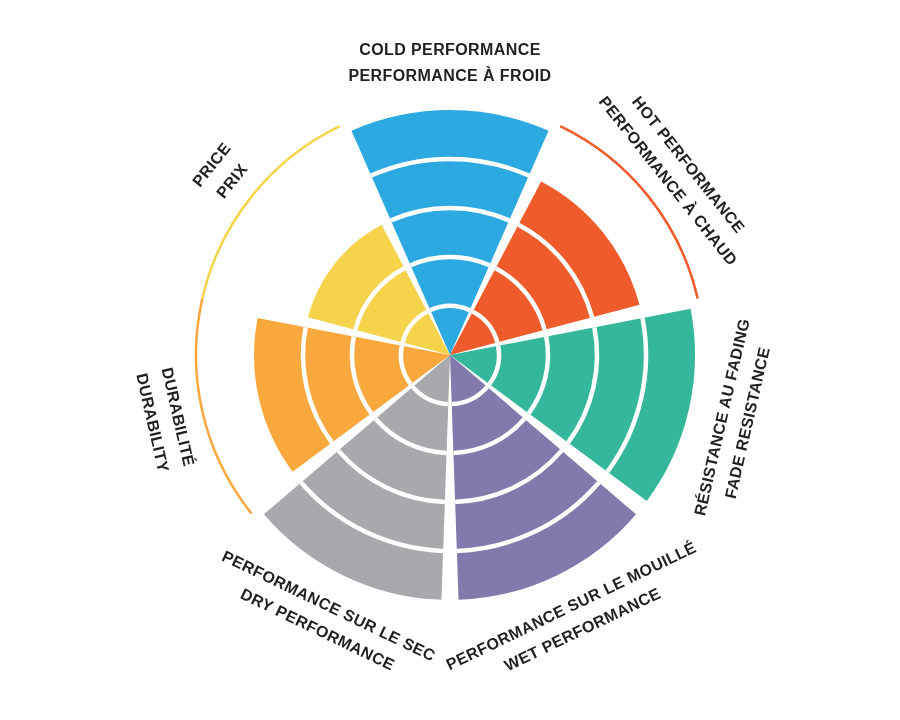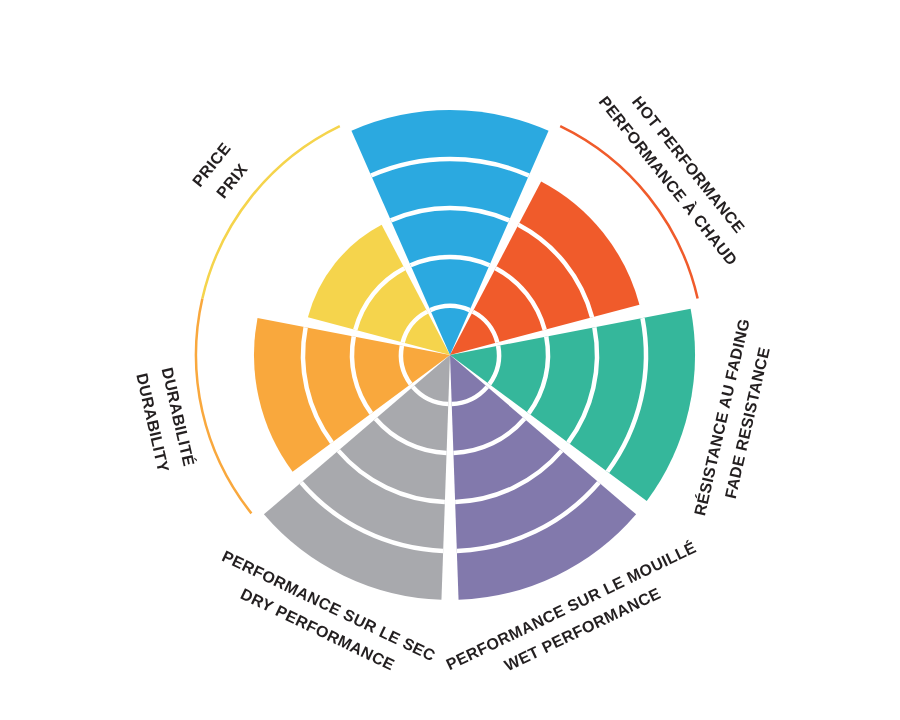--- a/index.html
+++ b/index.html
@@ -75,20 +75,24 @@
       <path d="M 410.6473800852722 384.1953987101901 A 49 49 0 0 1 401.8771058290283 345.7703165487944" fill="none" stroke="#ffffff" stroke-width="4.5"></path>
       <path d="M 371.2947601705444 413.3907974203802 A 98 98 0 0 1 353.7542116580566 336.54063309758885" fill="none" stroke="#ffffff" stroke-width="4.5"></path>
       <path d="M 331.9421402558166 442.5861961305703 A 147 147 0 0 1 305.63131748708486 327.31094964638334" fill="none" stroke="#ffffff" stroke-width="4.5"></path>
       <path d="M 251.41480345312033 513.3664096721182 A 254 254 0 0 1 202.3683103058168 298.4796827750962" fill="none" stroke="#F9A83D" stroke-width="2.5"></path>
       <path d="M 450 355 L 307.9144828557335 317.3077485702119 A 147 147 0 0 1 381.6357700315162 224.8641784103383 Z" fill="#F5D44C"></path>
       <path d="M 402.6381609519112 342.43591619007066 A 49 49 0 0 1 427.21192334383875 311.6213928034461" fill="none" stroke="#ffffff" stroke-width="4.5"></path>
       <path d="M 355.27632190382235 329.87183238014126 A 98 98 0 0 1 404.4238466876775 268.2427856068922" fill="none" stroke="#ffffff" stroke-width="4.5"></path>
       <path d="M 202.3683103058168 298.4796827750962 A 254 254 0 0 1 339.7935302641402 126.15390755278557" fill="none" stroke="#F5D44C" stroke-width="2.5"></path>
     </svg>
   <div id="labels">
+      <div class="wheel-label" style="left: 450px; top: 63px; transform: translate(-50%, -50%) rotate(0deg);">
+        <div>COLD PERFORMANCE</div>
+        <div>PERFORMANCE À FROID</div>
+      </div>
       <div class="wheel-label" style="left: 678.295px; top: 172.941px; transform: translate(-50%, -50%) rotate(51.4286deg);">
         <div>HOT PERFORMANCE</div>
         <div>PERFORMANCE À CHAUD</div>
       </div>
       <div class="wheel-label" style="left: 734.679px; top: 419.976px; transform: translate(-50%, -50%) rotate(-77.1429deg);">
         <div>RÉSISTANCE AU FADING</div>
         <div>FADE RESISTANCE</div>
       </div>
       <div class="wheel-label" style="left: 576.694px; top: 618.083px; transform: translate(-50%, -50%) rotate(-25.7143deg);">
         <div>PERFORMANCE SUR LE MOUILLÉ</div>

